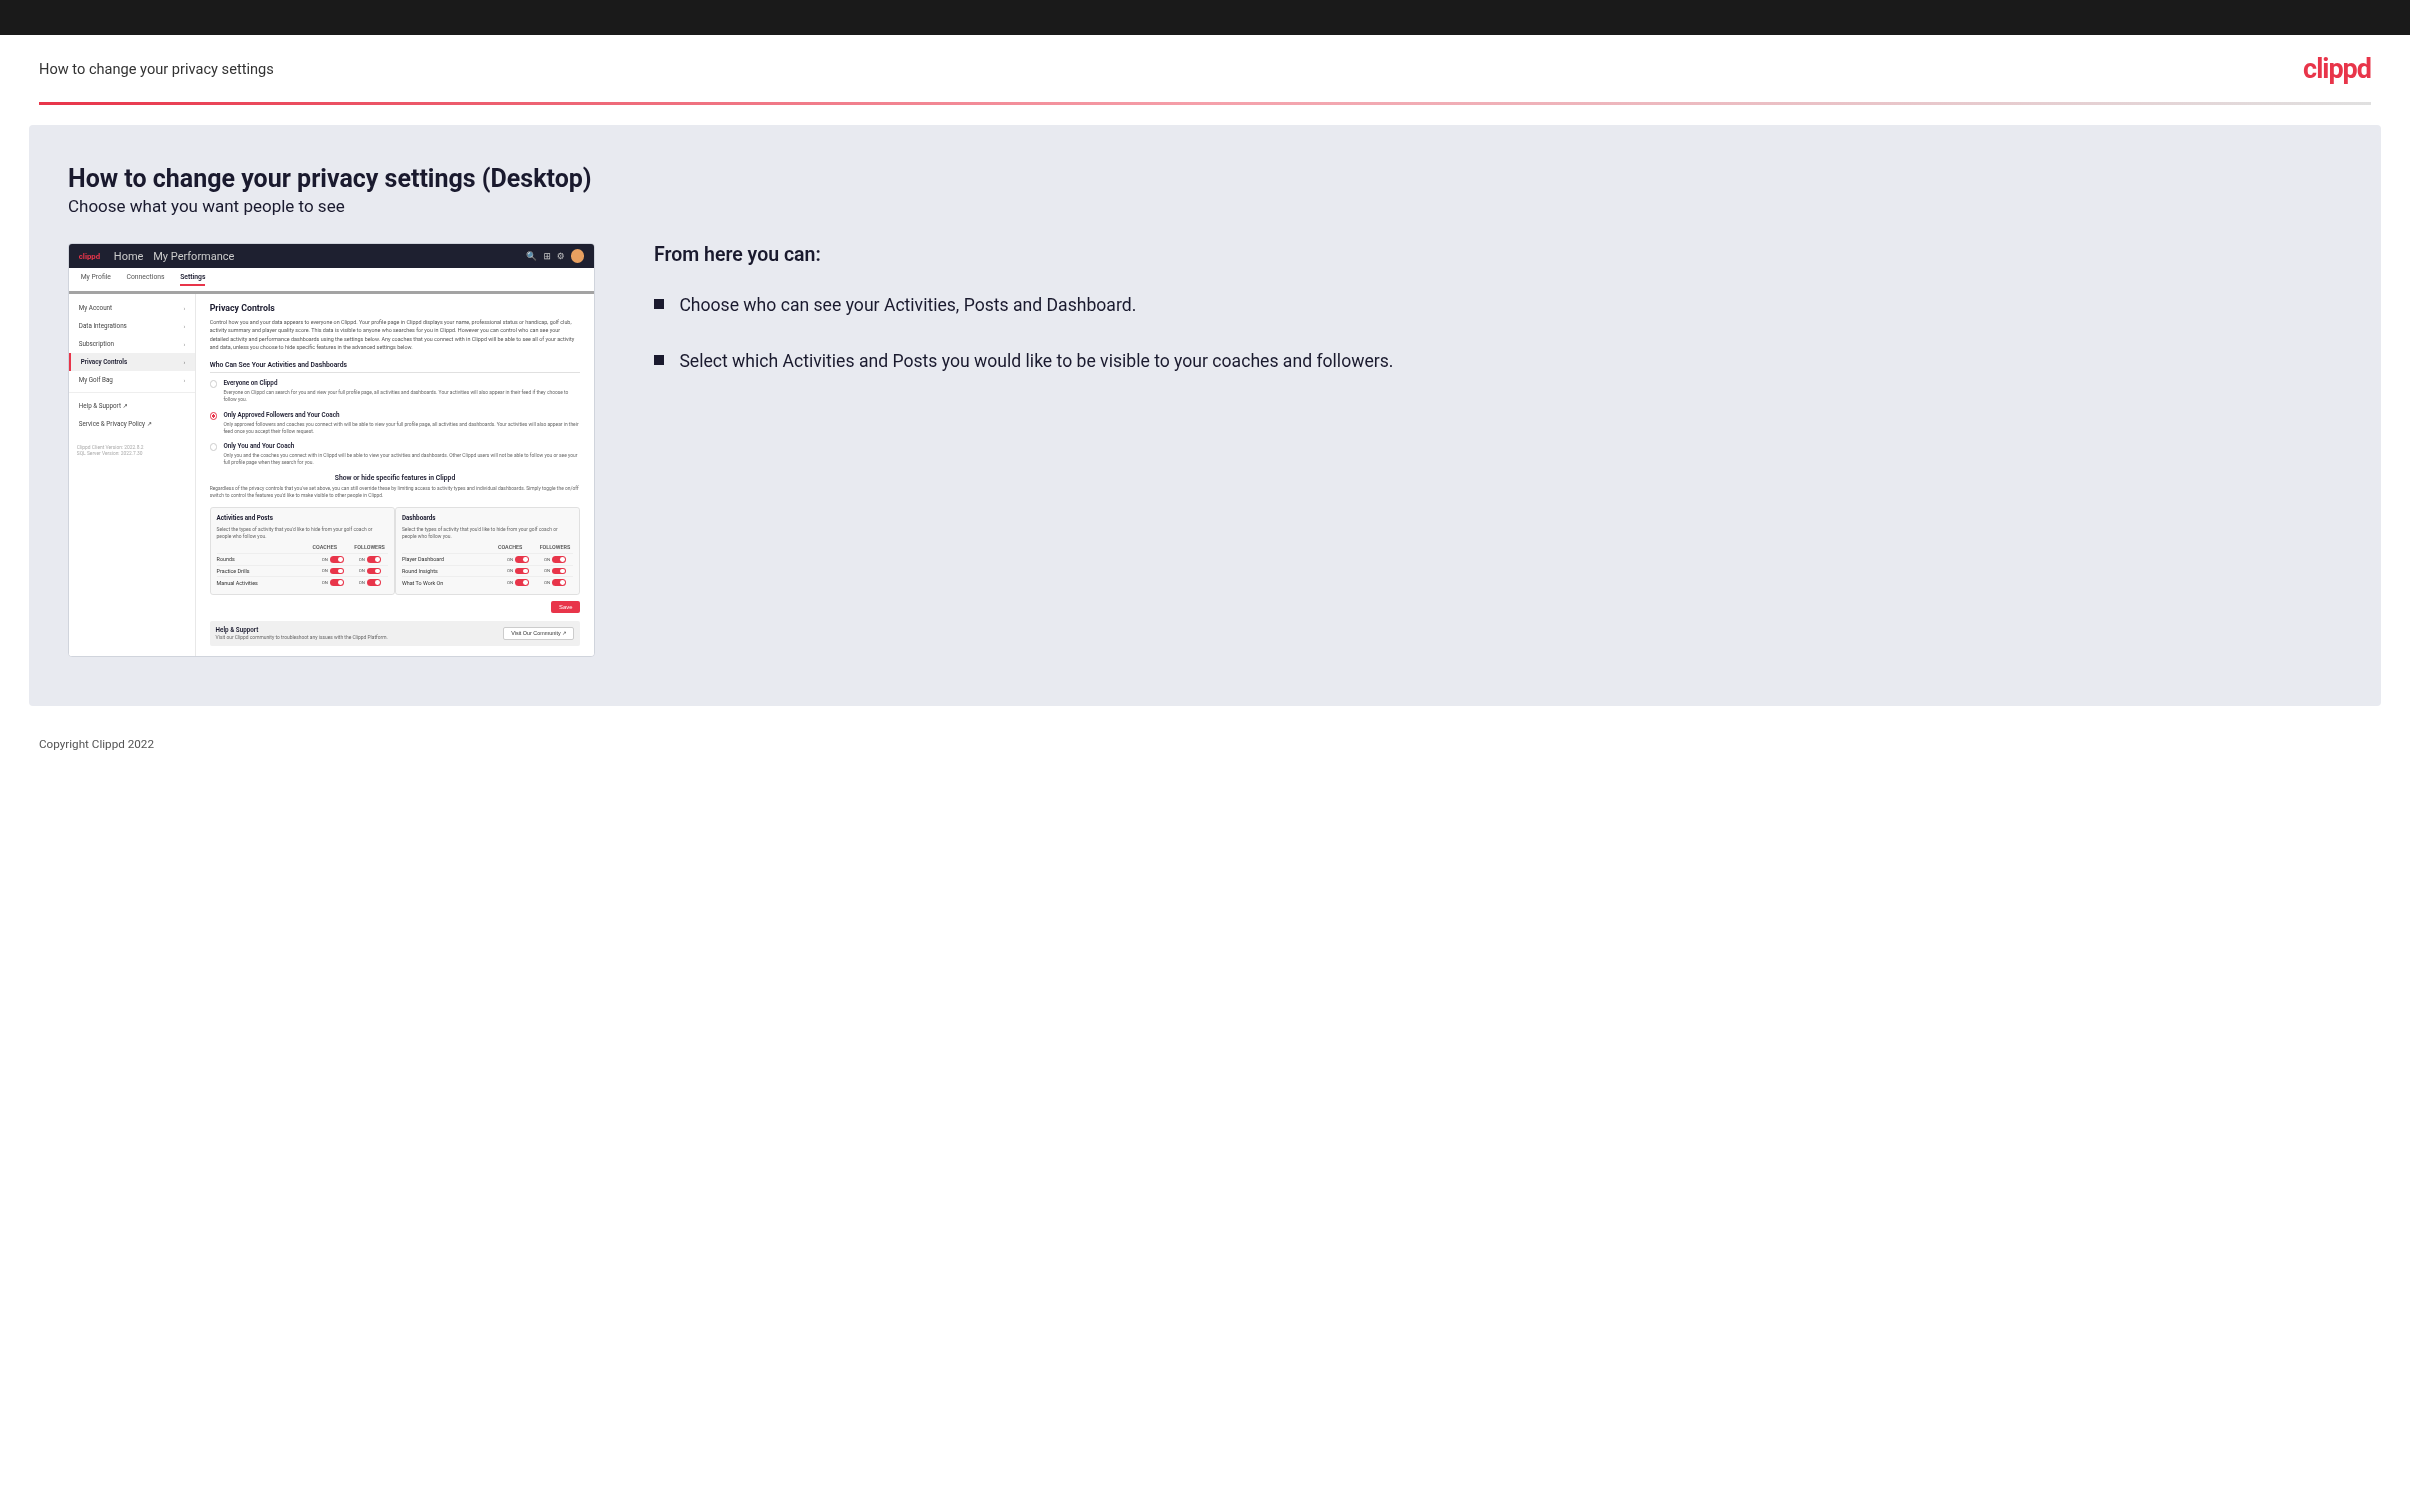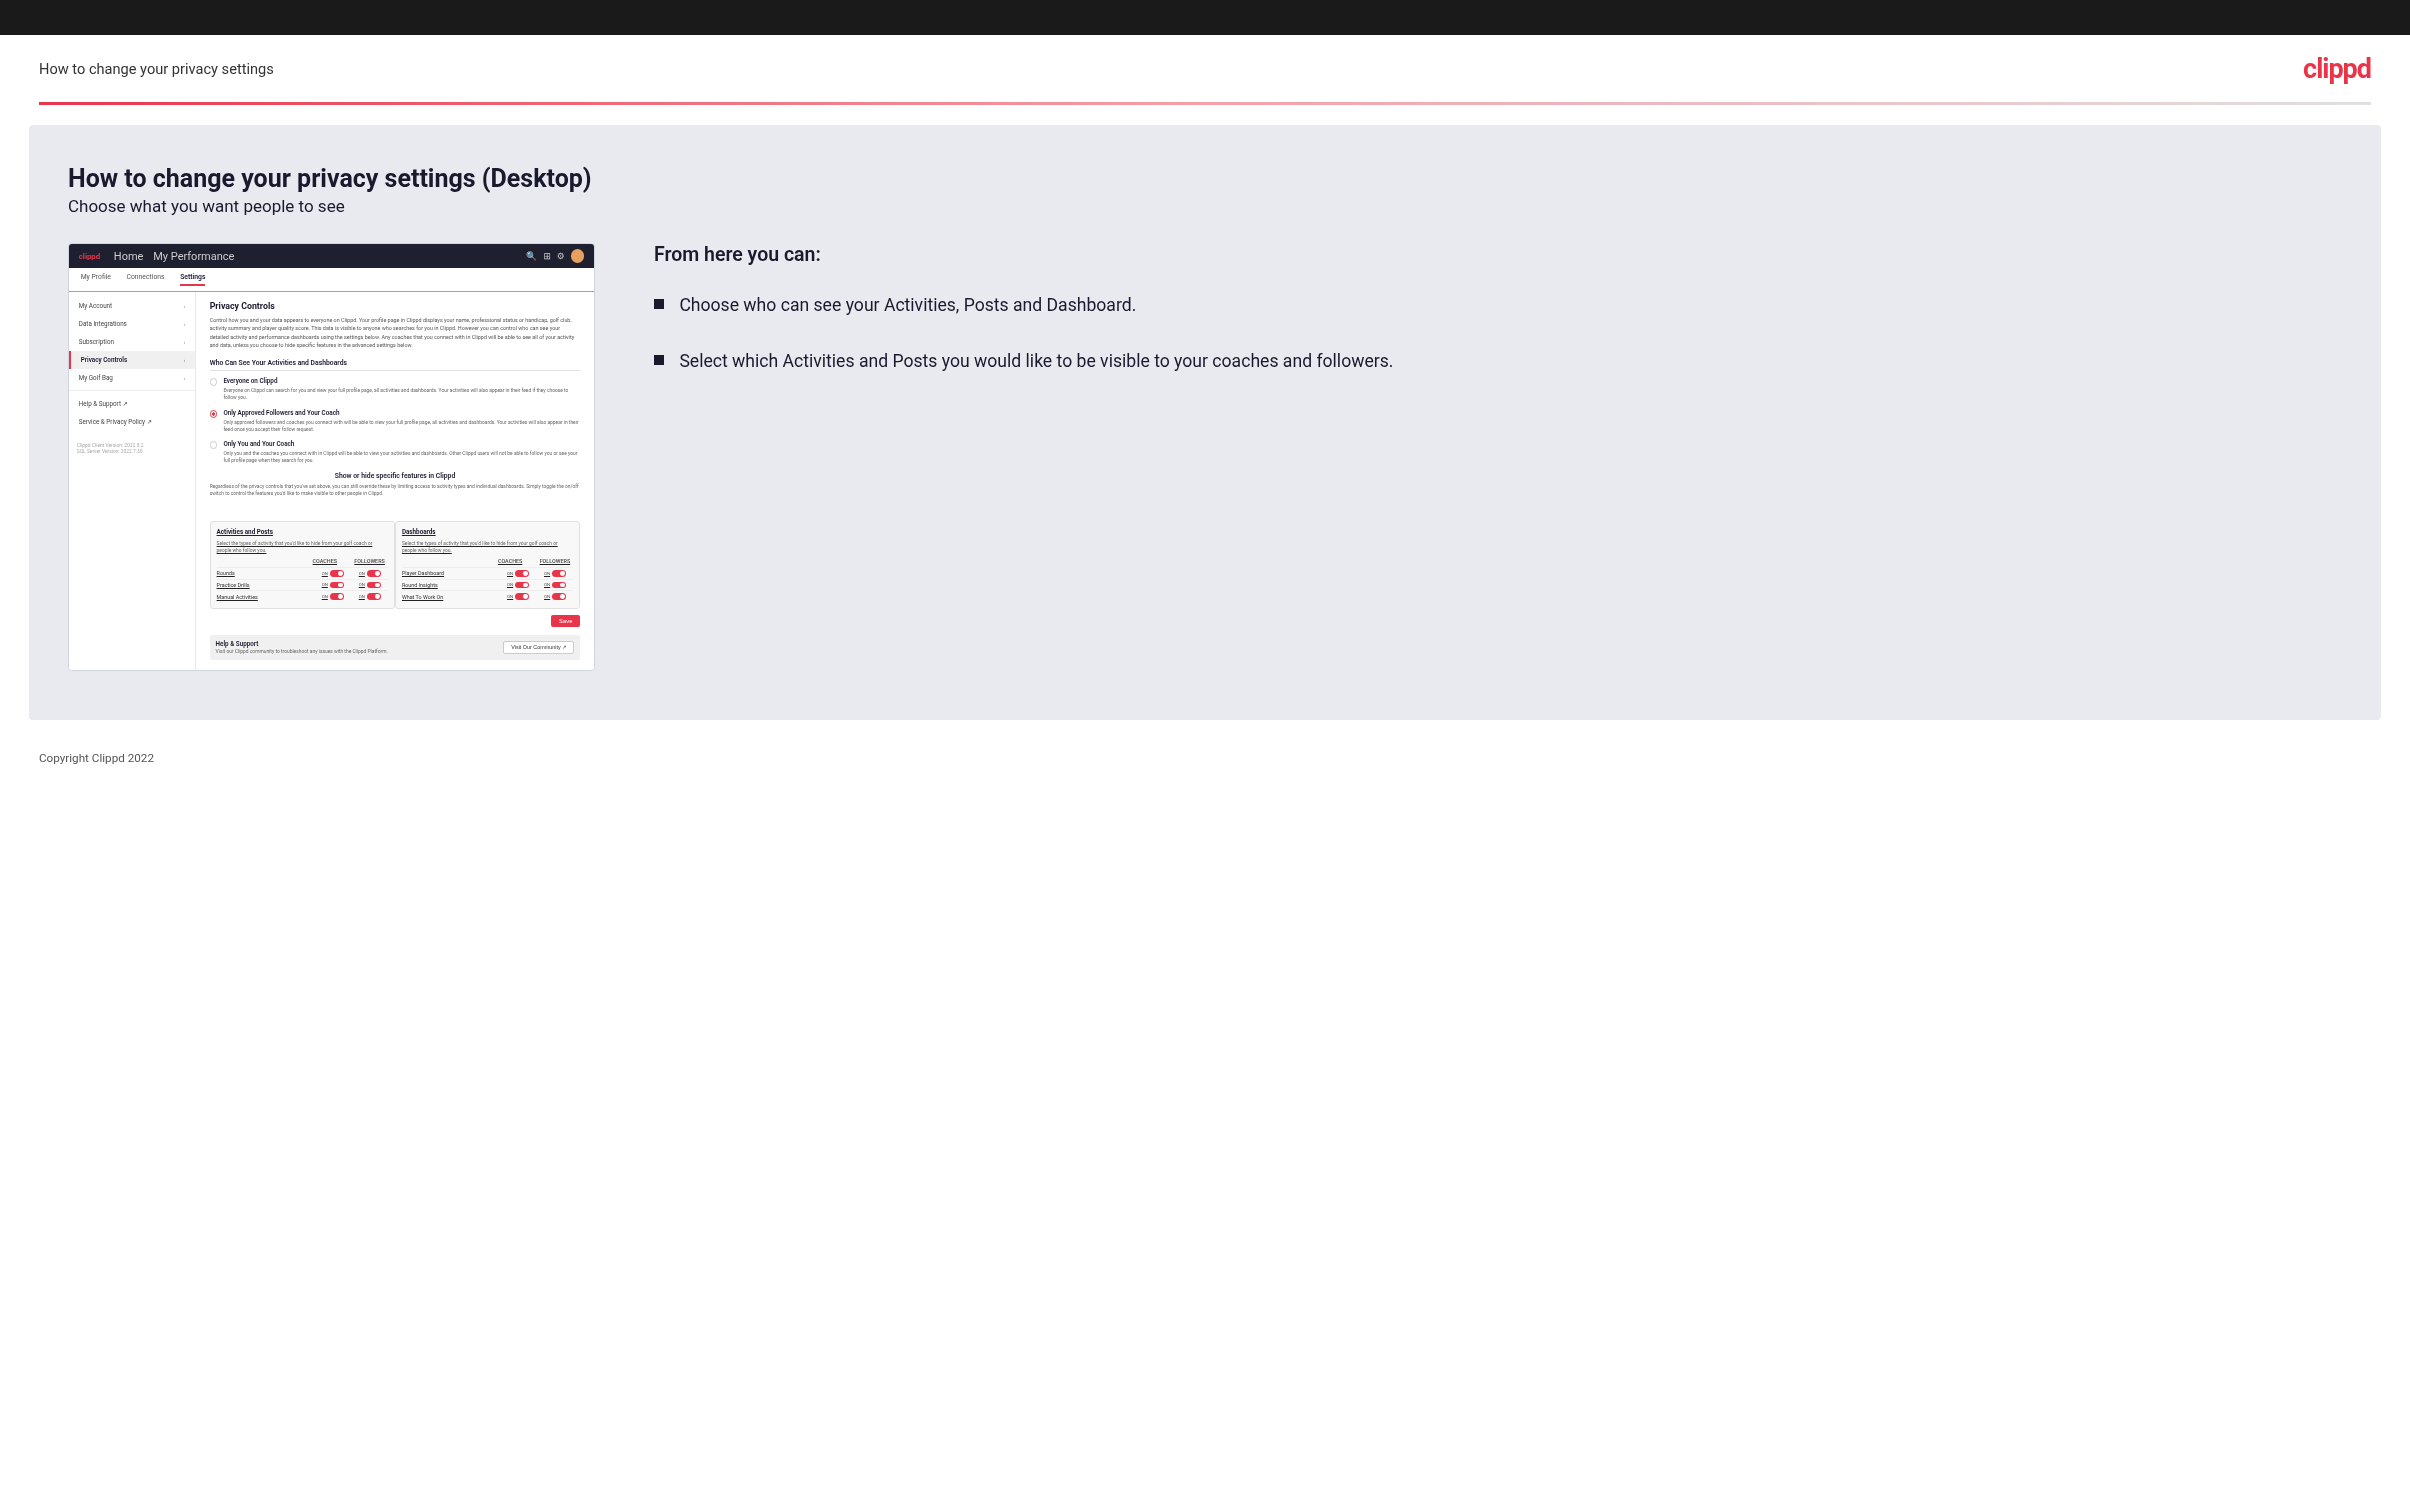--- a/index.html
+++ b/index.html
@@ -122,21 +122,21 @@
       border-radius: 50%;
       background: #e8a060;
     }
 
     
     .app-subnav {
       background: #fff;
       display: flex;
       gap: 15.6px;
       padding: 4.9px 11.7px;
-      border-bottom: 1px solid #a3a3a3;
+      border-bottom: 3px solid #a3a3a3;
     }
     .app-subnav-item {
       font-size: 6.8px;
       color: #555;
       padding-bottom: 2.9px;
     }
     .app-subnav-item.active {
       color: #1a1a2e;
       border-bottom: 2px solid #e8354a;
       font-weight: 600;
@@ -243,22 +243,21 @@
     .radio-desc {
       font-size: 4.9px;
       color: #666;
       line-height: 1.4;
     }
 
     
     .toggle-grid {
       display: flex;
       gap: 0;
-      margin-top: 25px;
-      text-decoration: underline;
+      margin-top: 9px;
     }
     .toggle-section {
       flex: 1;
       background: #f8f8f8;
       border: 1px solid #e0e0e0;
       border-radius: 2.9px;
       padding: 5.9px;
     }
     .toggle-section-title {
       font-size: 6.3px;

